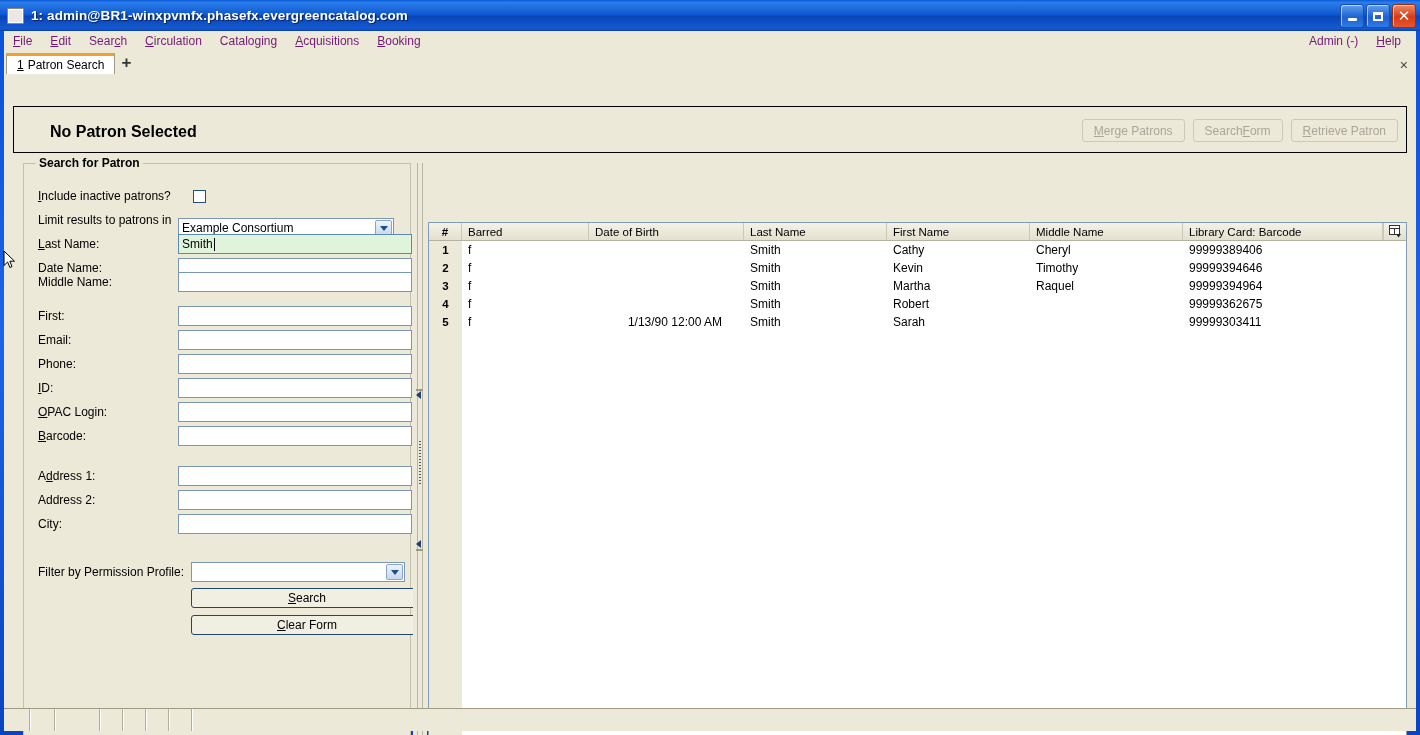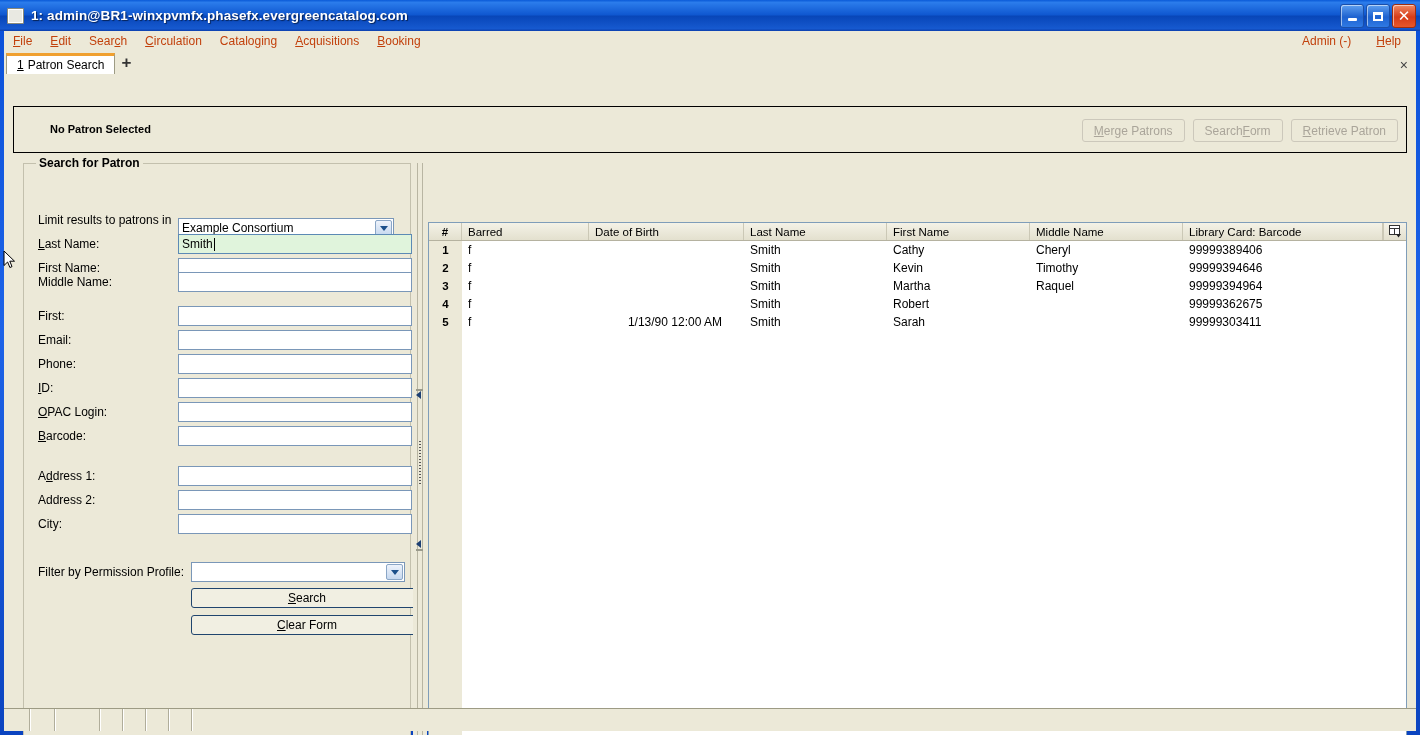--- a/index.html
+++ b/index.html
@@ -46,23 +46,23 @@
   #client{
     position:absolute;left:4px;top:31px;width:1412px;height:700px;
     background:#ece9d8;box-sizing:border-box;
   }
   
   #menubar{
     position:absolute;left:0;top:0;width:1412px;height:20px;
     background:#ece9d8;display:flex;align-items:center;
     border-bottom:1px solid #ece9d8;
   }
-  .menuitem{padding:5px 9px;font-size:12px;color:#c2410c;white-space:nowrap;cursor:default;}
+  .menuitem{padding:5px 9px;font-size:12px;color:#701a75;white-space:nowrap;cursor:default;}
   .mu{text-decoration:underline;}
-  #menuright{position:absolute;right:6px;top:0;display:flex;align-items:center;height:20px;gap:7px;}
+  #menuright{position:absolute;right:6px;top:0;display:flex;align-items:center;height:20px;}
 
   
   #tabstrip{
     position:absolute;left:0;top:20px;width:1412px;height:23px;
     background:#ece9d8;border-bottom:1px solid #9d9b84;display:flex;align-items:flex-end;
   }
   #tab1{
     height:22px;box-sizing:border-box;background:#fff;
     border:1px solid #9d9b84;border-bottom:1px solid #fff;border-top:3px solid #f0a030;
     padding:0 10px;display:flex;align-items:center;font-size:12px;margin-left:2px;
@@ -79,21 +79,21 @@
   
   #content{
     position:absolute;left:0;top:43px;width:1412px;height:657px;
     background:#ece9d8;box-sizing:border-box;
   }
   #patronbar{
     position:absolute;left:9px;top:32px;width:1394px;height:47px;
     border:1px solid #000;background:#ece9d8;box-sizing:border-box;
   }
   #patronbar .pb-title{
-    position:absolute;left:22px;top:16px;font-size:11px;font-weight:bold;color:#000;padding-left:14px;
+    position:absolute;left:22px;top:16px;font-size:16px;font-weight:bold;color:#000;padding-left:14px;
   }
   #pb-btns{position:absolute;right:8px;top:12px;display:flex;gap:8px;}
   .xbtn{
     height:23px;padding:0 11px;font-size:12px;box-sizing:border-box;
     background:#ece9d8;border:1px solid #aca899;border-radius:3px;
     display:flex;align-items:center;justify-content:center;white-space:nowrap;
     color:#000;
   }
   .xbtn.disabled{color:#aaa59a;border-color:#ccc8bb;background:#ece9d8;}
   .xbtn.disabled .mu{text-decoration:underline;}
@@ -263,40 +263,44 @@
               <span class="mu">R</span>
               <span>etrieve Patron</span>
             </div>
         </div>
       </div>
 
       <div id="leftpanel">
         <div id="fieldset">
           <div id="fs-legend">Search for Patron</div>
 
+          <div class="frow" style="top:20px">
+            <div class="flabel"><span class="mu">I</span>nclude inactive patrons?</div>
+            <div class="fcheck"></div>
+          </div>
 
           <div class="frow" style="top:44px">
             <div class="flabel">Limit results to patrons in</div>
             <div class="fselect wide">
               <span>Example Consortium</span>
               <span class="arrowbox">
                   <span class="car"></span>
                 </span>
             </div>
           </div>
 
           <div class="frow" style="top:68px">
             <div class="flabel"><span class="mu">L</span>ast Name:</div>
             <div class="finput filled">
                 <span>Smith</span>
                 <span class="caret"></span>
               </div>
           </div>
           <div class="frow" style="top:92px">
-            <div class="flabel">First Name:</div>
+            <div class="flabel">Date Name:</div>
             <div class="finput"></div>
           </div>
           <div class="frow" style="top:106px">
             <div class="flabel">Middle Name:</div>
             <div class="finput"></div>
           </div>
           <div class="frow" style="top:140px">
             <div class="flabel">First:</div>
             <div class="finput"></div>
           </div>

